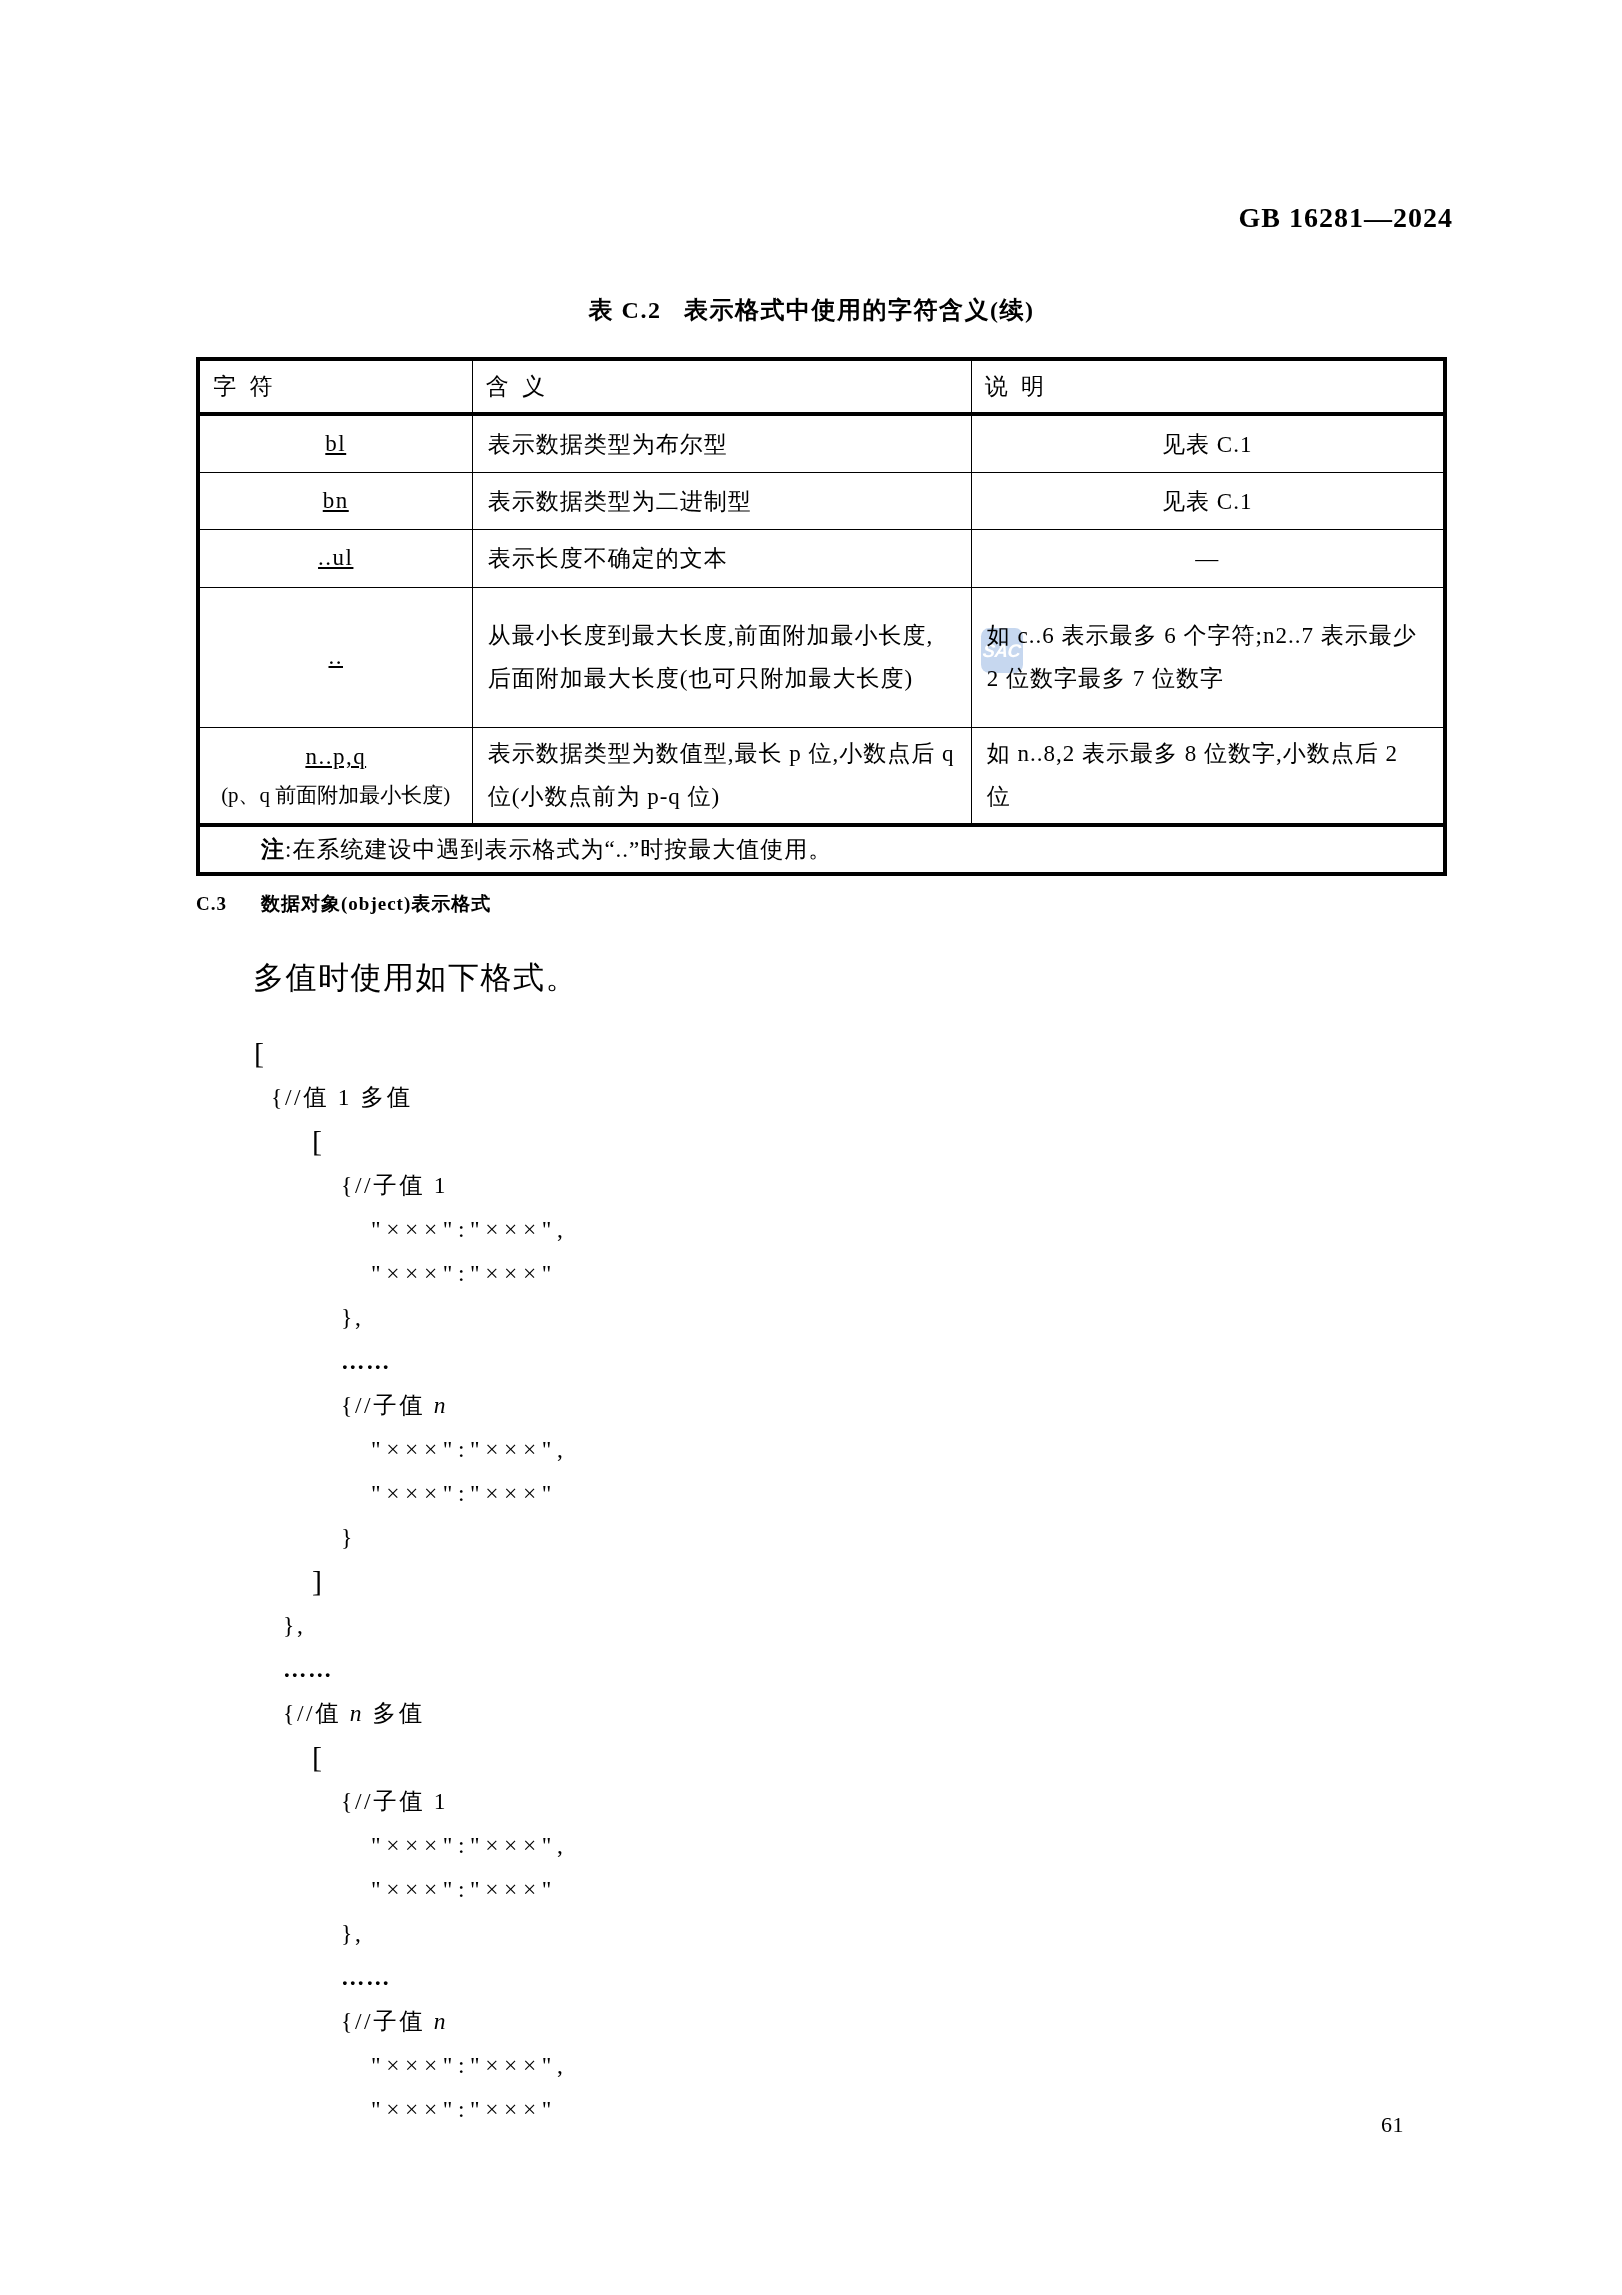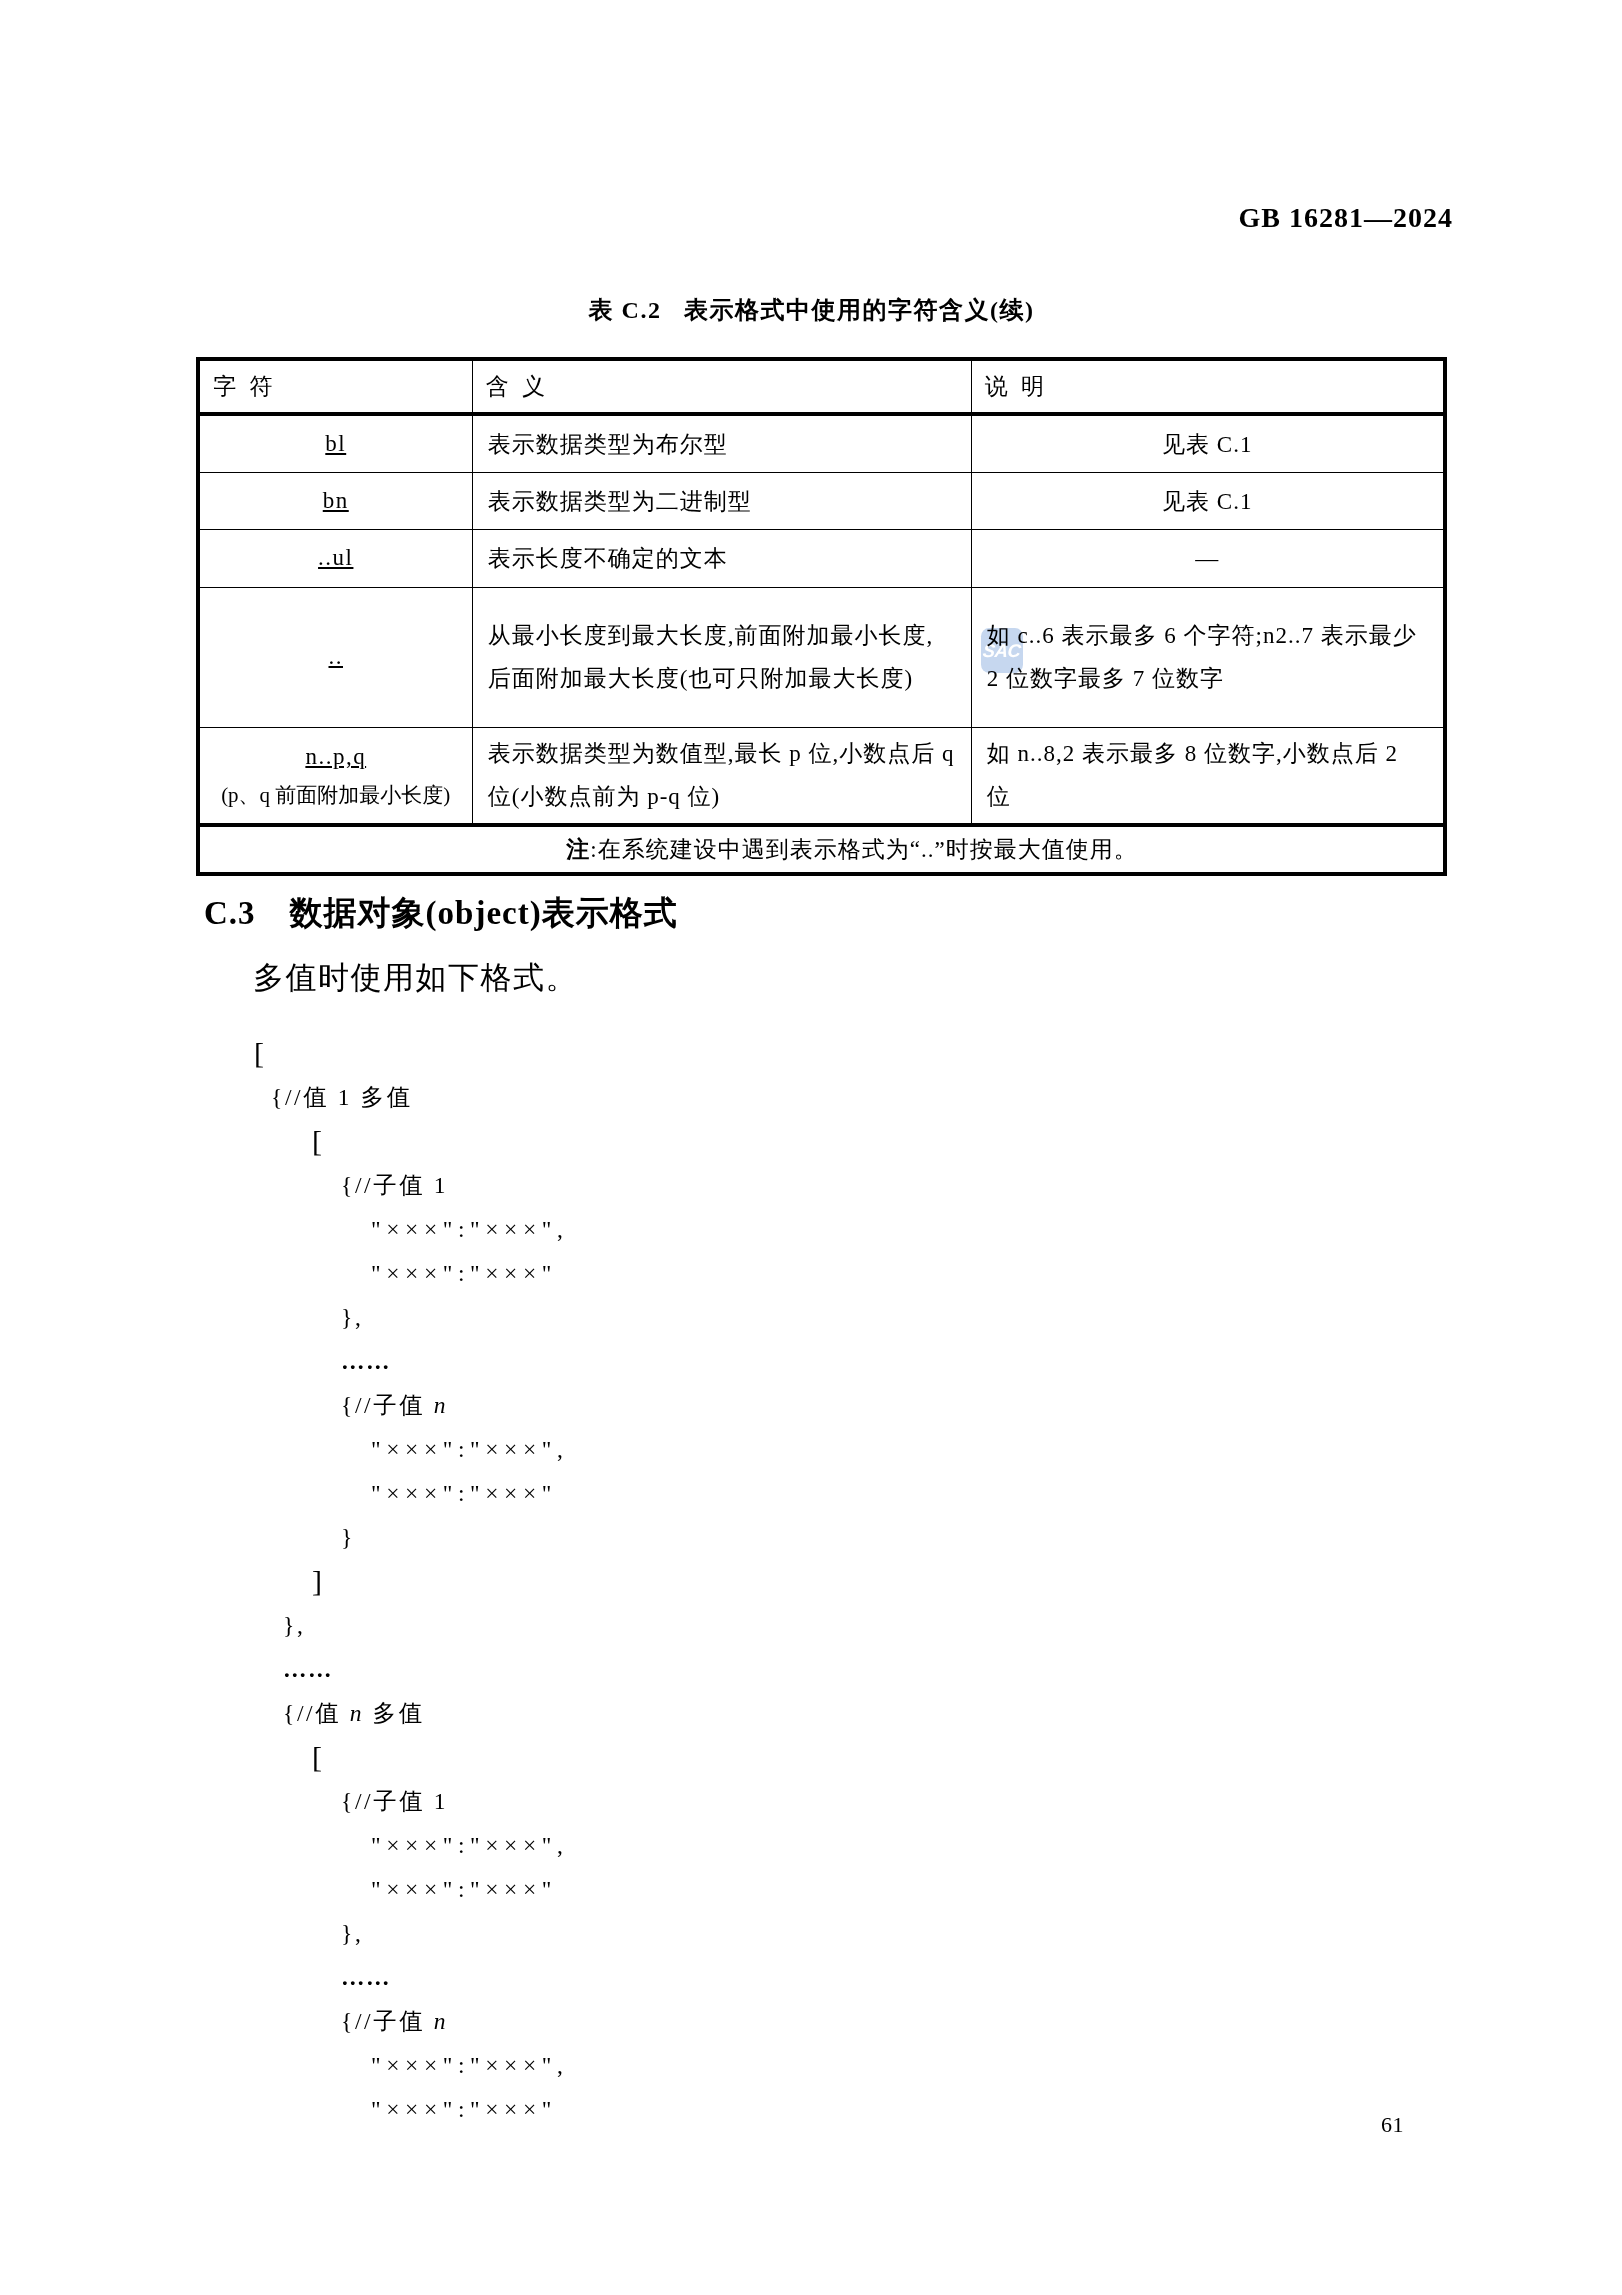--- a/index.html
+++ b/index.html
@@ -62,27 +62,27 @@
   table.std td.char{text-align:center;}
   table.std td.meaning,table.std td.remark{padding:3.1px 15.3px;text-align:left;}
   table.std td.remark.center{text-align:center;padding:0;}
   .char-sub{font-size:21px;letter-spacing:0;white-space:nowrap;line-height:37px;}
   .char-main{line-height:40px;letter-spacing:1.5px;text-decoration:underline;}
   tr.r-h1 td{height:50px;}
   tr.r-tall td{height:133px;}
   tr.r-num td{height:89px;}
   table.std tfoot td{
     border-top:4.1px solid #000;height:45px;
-    padding:0 0 0 61px;text-align:center;letter-spacing:1px;
+    padding:0 0 0 61px;text-align:left;letter-spacing:1px;
   }
   .note-label{font-weight:bold;}
   
   .sec-heading{
-    position:absolute;left:204px;top:891px;
-    font-size:33px;font-weight:bold;letter-spacing:1px;white-space:nowrap;
+    position:absolute;left:196px;top:891px;
+    font-size:19px;font-weight:bold;letter-spacing:1px;white-space:nowrap;
   }
   .sec-heading .gap{margin-left:34px;}
   .sec-intro{
     position:absolute;left:253px;top:957px;
     font-size:31px;letter-spacing:1.5px;white-space:nowrap;
   }
   
   .code-block{
     position:absolute;left:254px;top:1031px;z-index:1;
   }

